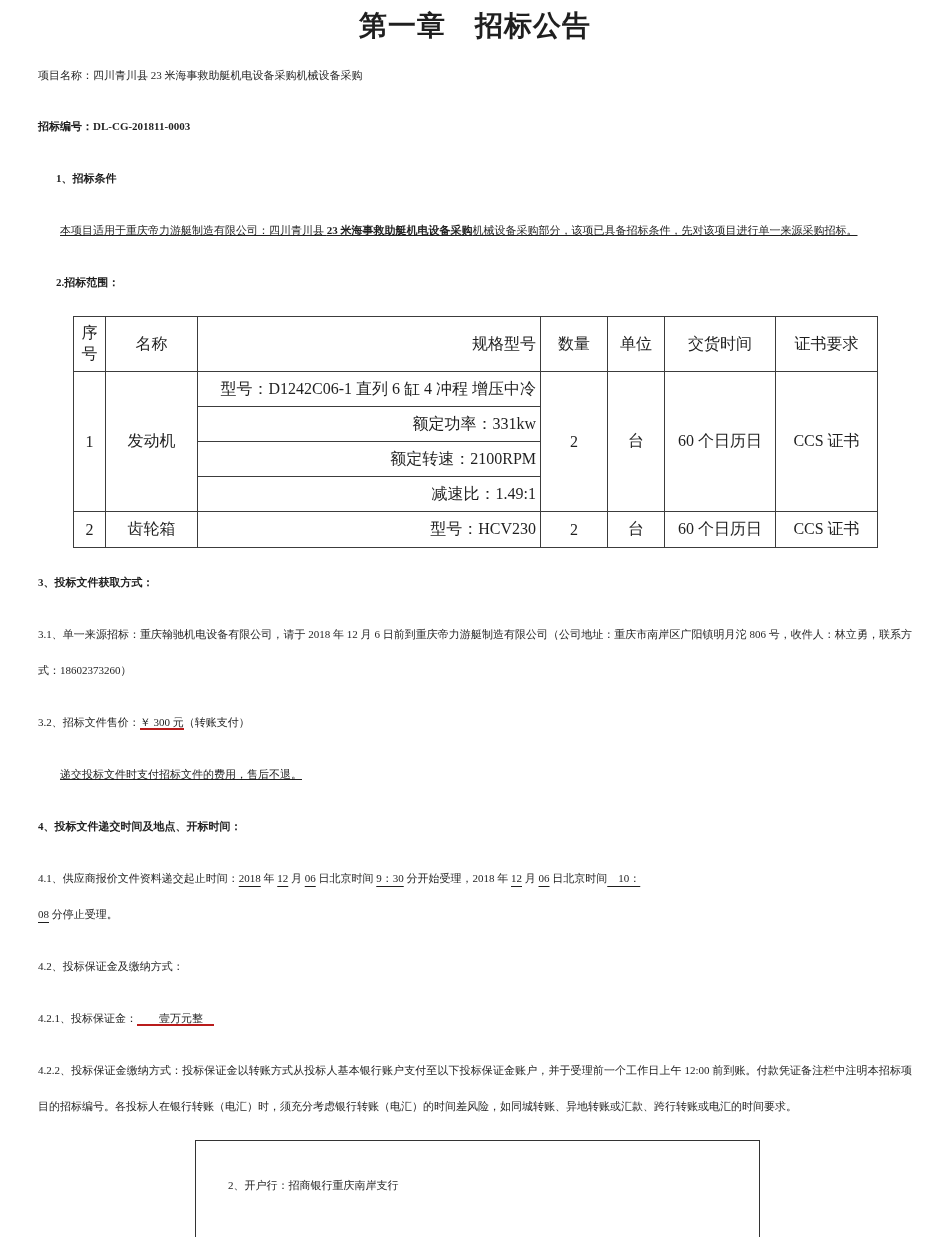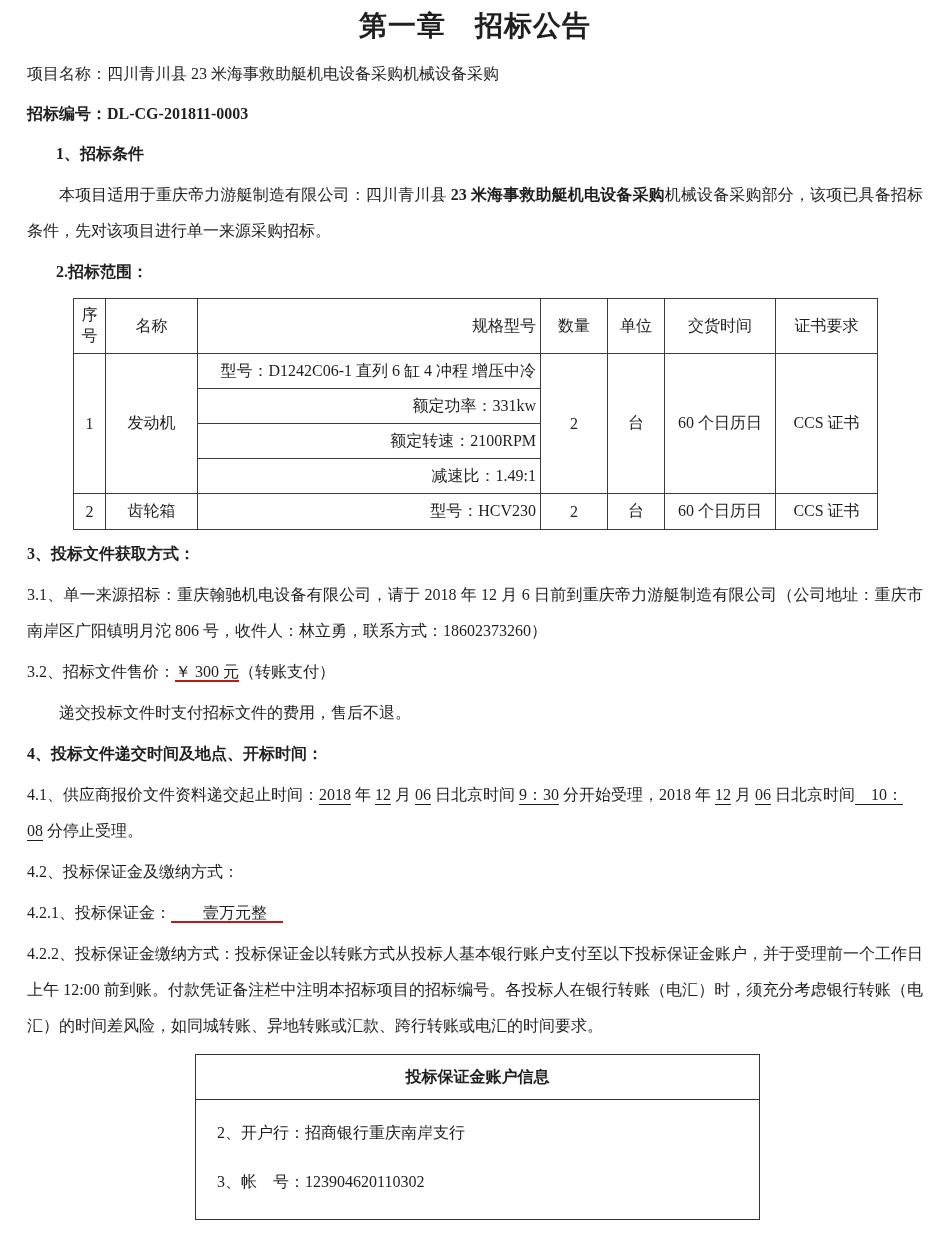--- a/index.html
+++ b/index.html
@@ -7,25 +7,25 @@
     width:950px;height:1237px;overflow:hidden;
     font-family:"Liberation Serif","DejaVu Serif",serif;
     color:#1f1f1f;
   }
   .page{padding:6px 22px 0 22px;}
   .bold{font-weight:bold;}
   h1.title{
     font-size:28px;font-weight:bold;text-align:center;
     margin:4px 0 14px 0;line-height:32px;letter-spacing:1px;
   }
-  p{margin:5px;font-size:16px;line-height:36px;}
+  p{margin:16px;font-size:11px;line-height:36px;}
   .meta{line-height:35px;}
   .ind{margin-left:34px;}
   .just{text-align:justify;}
-  .ind2{text-indent:2em;}
+  .ind2{text-indent:2em;text-decoration:underline;}
   .u{text-decoration:underline;text-underline-offset:4px;white-space:pre-wrap;}
   .ub{border-bottom:2px solid #b91c1c;white-space:pre-wrap;}
   
   table.scope{
     border-collapse:collapse;table-layout:fixed;
     margin:8px 0 6px 51px;width:804px;font-size:16px;padding-left:48px;
   }
   table.scope td{
     border:1px solid #3c3c3c;padding:0 4px;vertical-align:middle;
     overflow:hidden;
@@ -125,21 +125,20 @@
   <p><span>4.1、供应商报价文件资料递交起止时间：</span><span class="u">2018</span><span> 年 </span><span class="u">12</span><span> 月 </span><span class="u">06</span><span> 日北京时间 </span><span class="u">9：30</span><span> 分开始受理，2018 年 </span><span class="u">12</span><span> 月 </span><span class="u">06</span><span> 日北京时间</span><span class="u">　10：</span><br><span class="u">08</span><span> 分停止受理。</span></p>
 
   <p>4.2、投标保证金及缴纳方式：</p>
 
   <p><span>4.2.1、投标保证金：</span><span class="ub">　　壹万元整　</span></p>
 
   <p class="just">4.2.2、投标保证金缴纳方式：投标保证金以转账方式从投标人基本银行账户支付至以下投标保证金账户，并于受理前一个工作日上午 12:00 前到账。付款凭证备注栏中注明本招标项目的招标编号。各投标人在银行转账（电汇）时，须充分考虑银行转账（电汇）的时间差风险，如同城转账、异地转账或汇款、跨行转账或电汇的时间要求。</p>
 
 
   <div class="abox">
-    <div class="abox-title">投标保证金账户信息</div>
     <div class="abox-body">
       <p>2、开户行：招商银行重庆南岸支行</p>
       <p>3、帐　号：123904620110302</p>
     </div>
   </div>
 
   <p class="just">4.3、供应商报价文件资料递交地点：重庆市南岸区广阳镇明月沱 806 号 ，重庆帝力游艇制造有限公司办公楼二楼大会议室。</p>
 
 </div>
 

